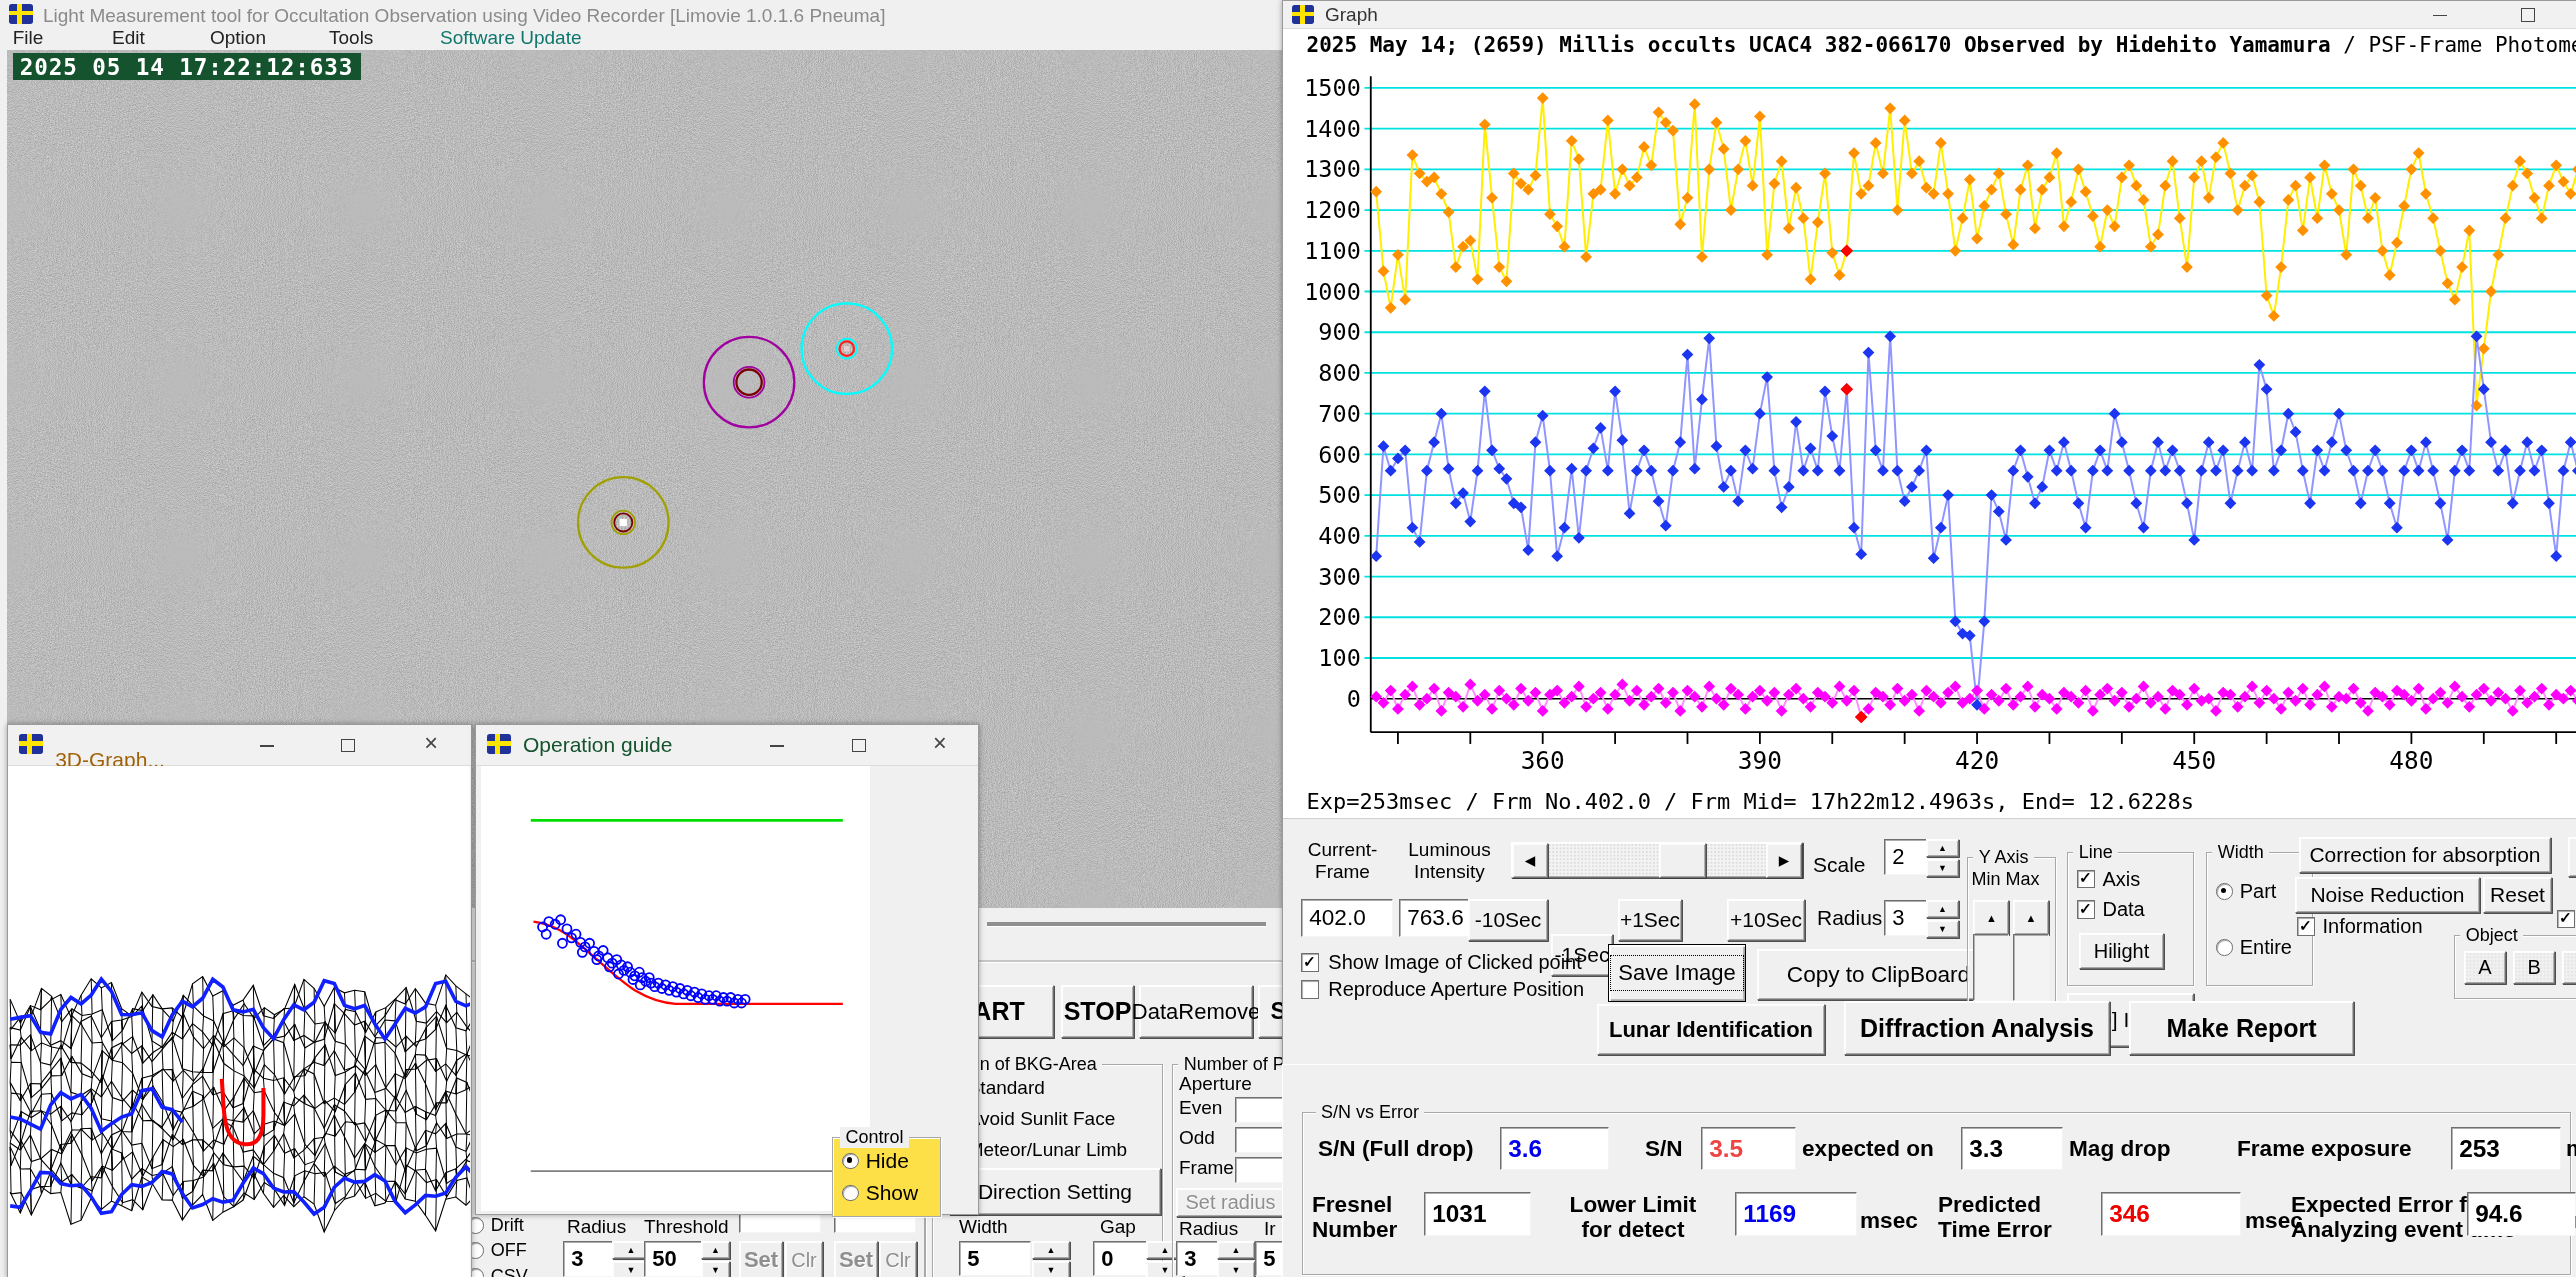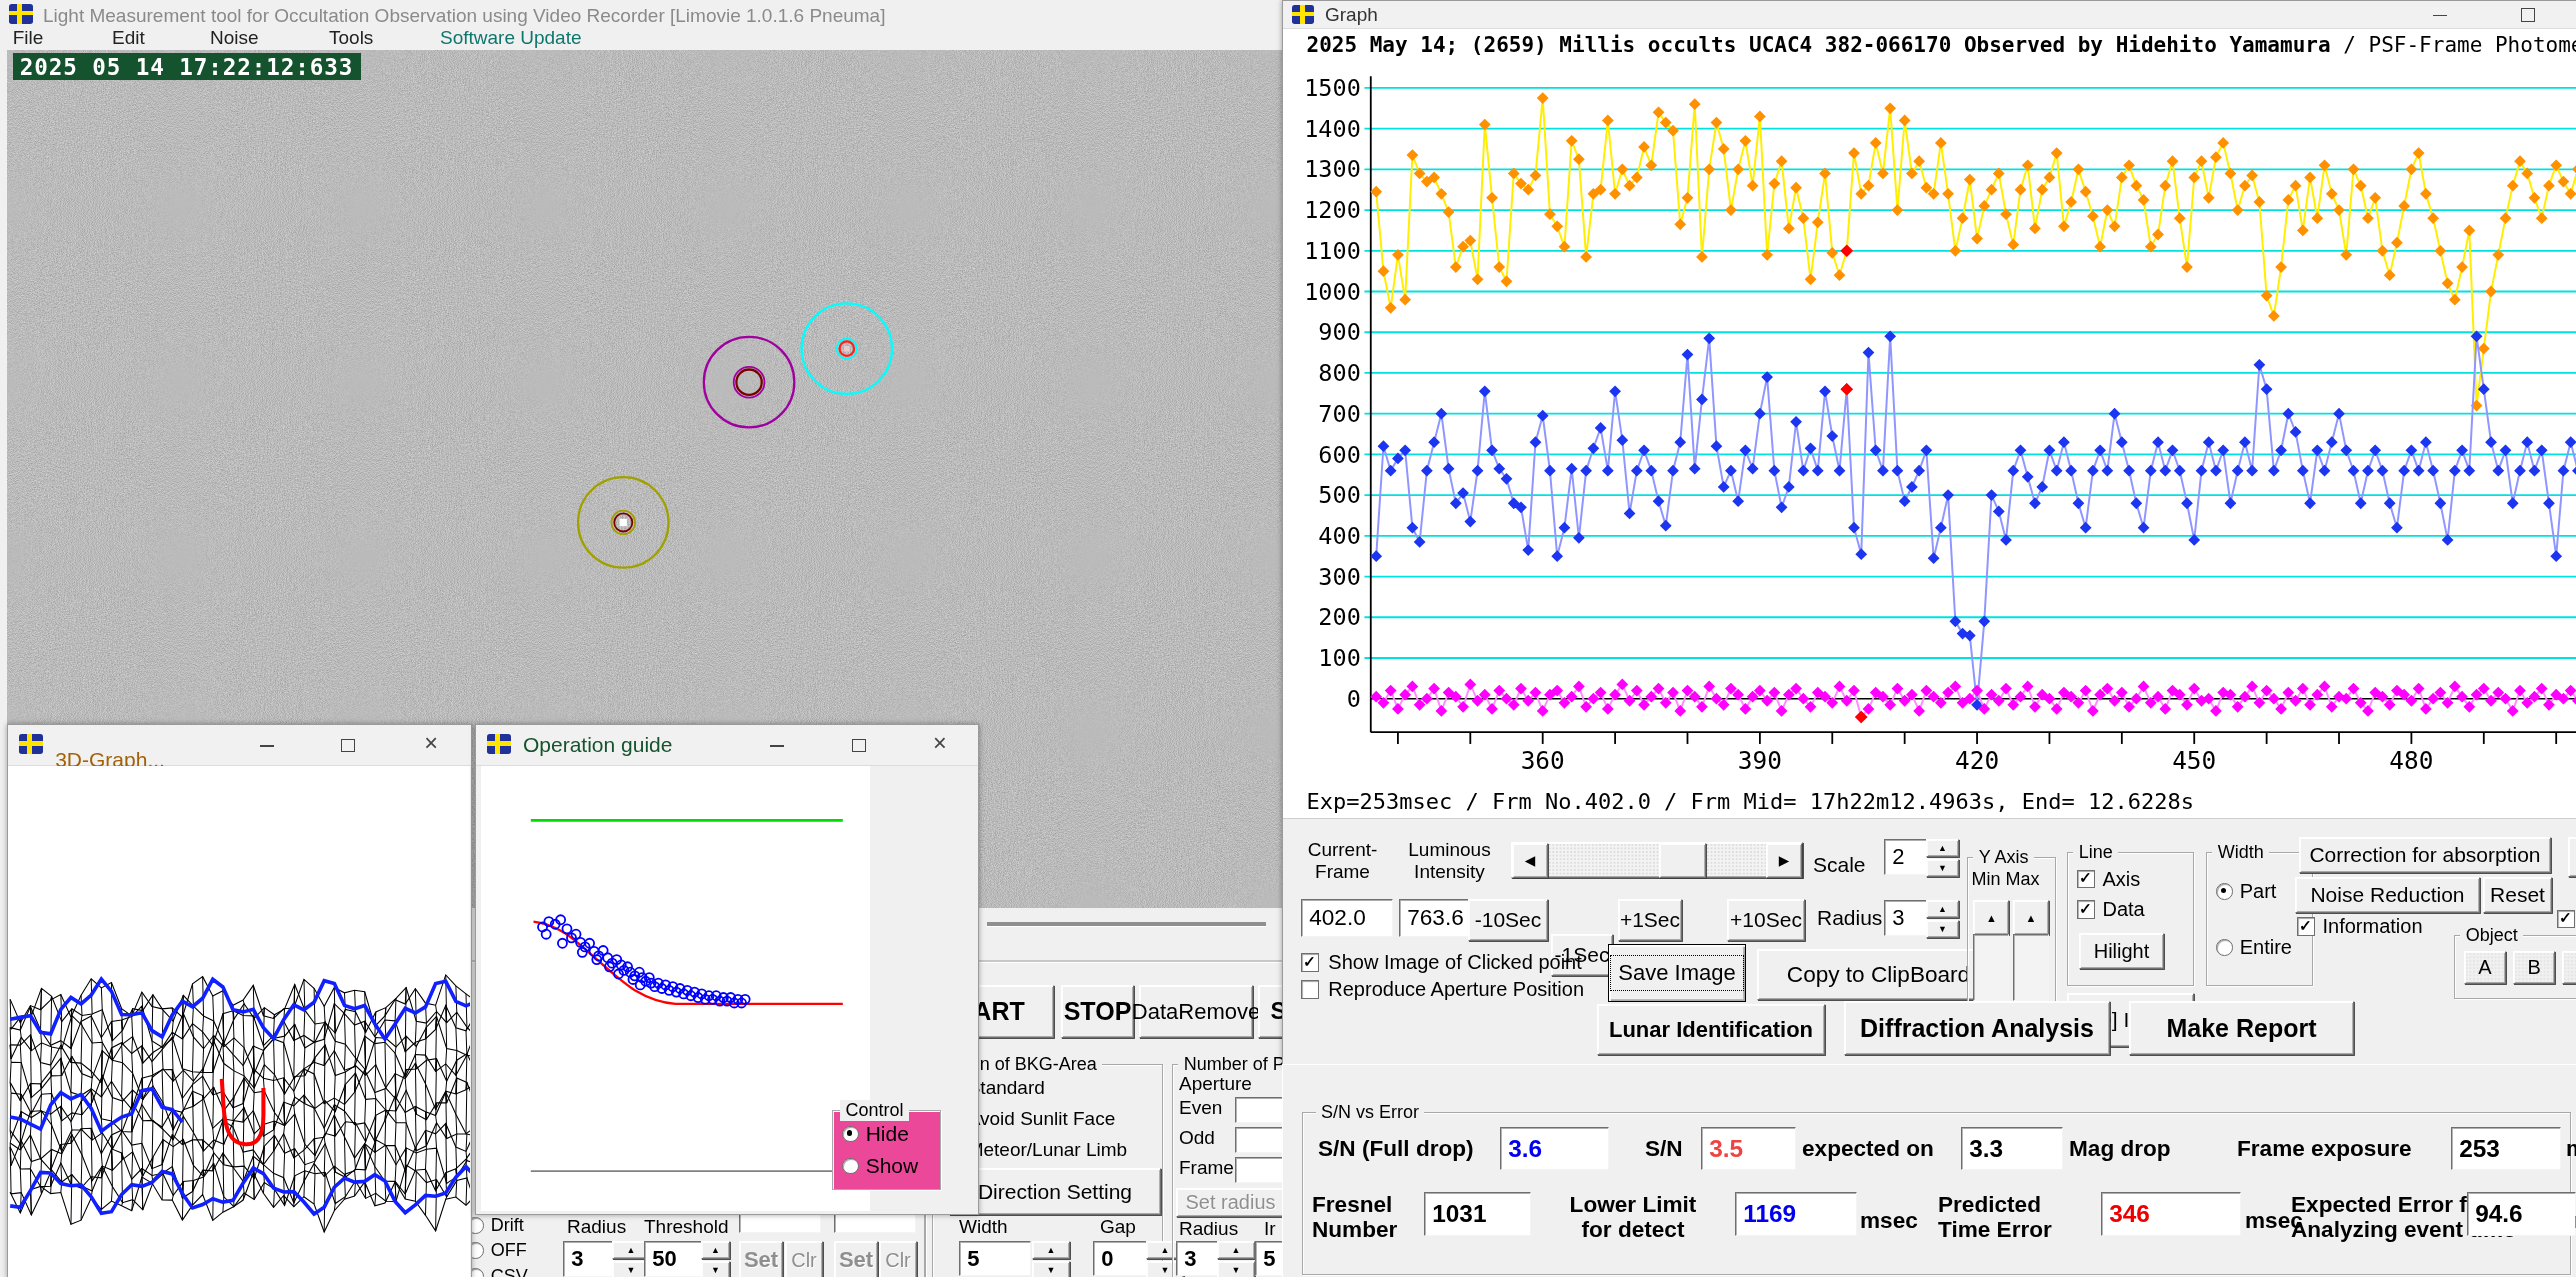--- a/index.html
+++ b/index.html
@@ -42,21 +42,21 @@
 <body>
 
 <div id="stage">
 
   <div class="abs" style="left:0;top:0;width:2576px;height:1277px;background:#f0f0f0;">
     <div class="limo-icon" style="left:9px;top:3.6px;"></div>
     <div class="titletext" style="left:43px;top:5.4px;">Light Measurement tool for Occultation Observation using Video Recorder [Limovie 1.0.1.6 Pneuma]</div>
     <div class="abs" id="main-menu" style="left:0;top:27px;width:1283px;height:23.5px;">
         <div style="position: absolute; left: 12.7px; top: 0px; font-size: 19px; color: rgb(34, 34, 34);">File</div>
         <div style="position: absolute; left: 112px; top: 0px; font-size: 19px; color: rgb(34, 34, 34);">Edit</div>
-        <div style="position: absolute; left: 210px; top: 0px; font-size: 19px; color: rgb(34, 34, 34);">Noise</div>
+        <div style="position: absolute; left: 210px; top: 0px; font-size: 19px; color: rgb(34, 34, 34);">Option</div>
         <div style="position: absolute; left: 329px; top: 0px; font-size: 19px; color: rgb(34, 34, 34);">Tools</div>
         <div style="position: absolute; left: 440px; top: 0px; font-size: 19px; color: #0f766e;">Software Update</div>
       </div>
 
     <div class="abs" style="left:7.2px;top:50px;width:1276px;height:858px;background:#787878;overflow:hidden;">
       <svg id="video-svg" width="1276" height="858" viewBox="0 0 1410 948">
           <defs>
             <filter id="vn" x="0" y="0" width="100%" height="100%">
               <feTurbulence type="fractalNoise" baseFrequency="0.9" numOctaves="2" seed="11" stitchTiles="stitch"></feTurbulence>
               <feColorMatrix type="saturate" values="0"></feColorMatrix>
@@ -283,21 +283,21 @@
           <circle cx="264" cy="260" r="5" fill="none" stroke="#0000ff" stroke-width="2"></circle>
           <circle cx="268" cy="256" r="5" fill="none" stroke="#0000ff" stroke-width="2"></circle>
           <circle cx="272" cy="260" r="5" fill="none" stroke="#0000ff" stroke-width="2"></circle>
           <circle cx="276" cy="256" r="5" fill="none" stroke="#0000ff" stroke-width="2"></circle>
           <circle cx="280" cy="262" r="5" fill="none" stroke="#0000ff" stroke-width="2"></circle>
           <circle cx="284" cy="258" r="5" fill="none" stroke="#0000ff" stroke-width="2"></circle>
           <circle cx="288" cy="262" r="5" fill="none" stroke="#0000ff" stroke-width="2"></circle>
           <circle cx="292" cy="258" r="5" fill="none" stroke="#0000ff" stroke-width="2"></circle>
         </svg>
     </div>
-    <div class="groupbox abs" style="left:356px;top:385px;width:107px;height:78px;background:#ec4899;">
+    <div class="groupbox abs" style="left:356px;top:412px;width:107px;height:78px;background:#fde047;">
       <span class="grouplab" style="left:7.2px;">Control</span>
       <div style="position:absolute;left:9px;top:11px;display:flex;align-items:center;gap:7.2px;">
         <span class="radio sel"></span>
         <span class="lab" style="position:static;font-size:21px;">Hide</span>
       </div>
       <div style="position:absolute;left:9px;top:43px;display:flex;align-items:center;gap:7.2px;">
         <span class="radio"></span>
         <span class="lab" style="position:static;font-size:21px;">Show</span>
       </div>
     </div>

